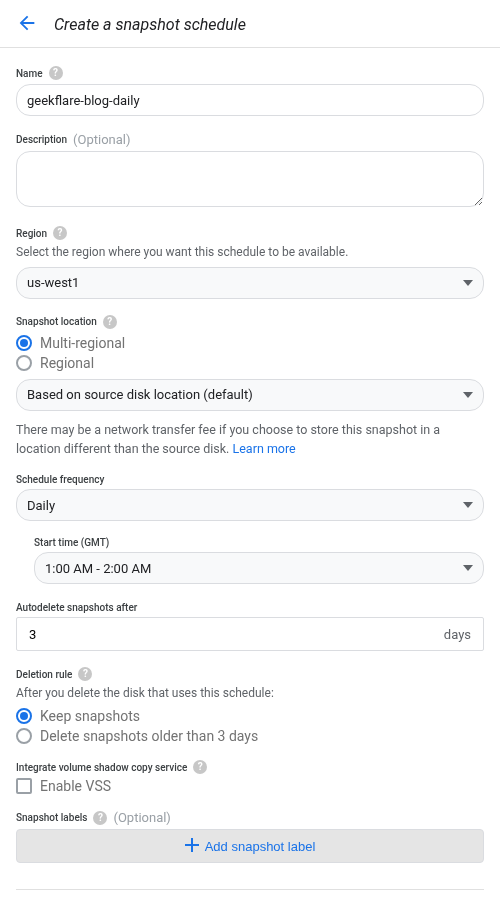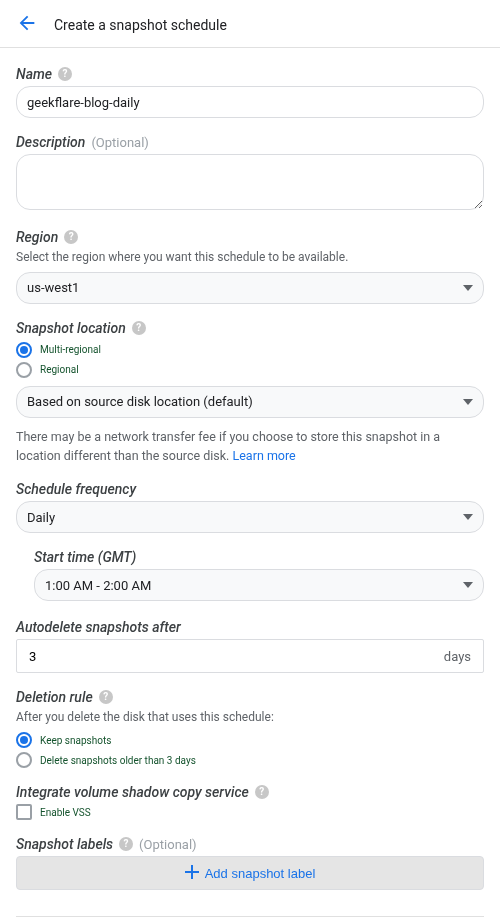--- a/index.html
+++ b/index.html
@@ -11,41 +11,41 @@
   width: 500px;
 }
 .header {
   display: flex;
   align-items: center;
   padding: 12px 16px 10px 16px;
   border-bottom: 1px solid #e0e0e0;
 }
 .header svg { flex-shrink: 0; }
 .header h1 {
-  font-size: 14px;
+  font-size: 16px;
   font-weight: 400;
   margin-left: 16px;
   color: #202124;
+  font-style: italic;
 }
 .form {
   padding: 18px 16px 24px 16px;
 }
 .field { margin-bottom: 16px; }
 .field-sub { margin-bottom: 18px; padding-left: 18px; }
 .label-row {
   display: flex;
   align-items: center;
   gap: 6px;
   margin-bottom: 4px;
 }
 .label {
-  font-size: 14px;
+  font-size: 10px;
   font-weight: 500;
   color: #3c4043;
-  font-style: italic;
 }
 .optional {
   font-size: 13px;
   color: #9aa0a6;
   font-weight: 400;
 }
 .help-icon {
   width: 14px;
   height: 14px;
   border-radius: 50%;
@@ -105,21 +105,21 @@
   border-radius: 50%;
   display: flex; align-items: center; justify-content: center;
   flex-shrink: 0;
 }
 .radio-outer.sel { border-color: #1a73e8; }
 .radio-inner {
   width: 8px; height: 8px;
   background: #1a73e8;
   border-radius: 50%;
 }
-.radio-label { font-size: 10px; color: #14532d; }
+.radio-label { font-size: 14px; color: #737373; }
 .info-text {
   font-size: 12.5px;
   color: #5f6368;
   line-height: 1.5;
   margin-top: 10px;
   margin-bottom: 16px;
 }
 .info-text a { color: #1a73e8; text-decoration: none; }
 .unit-wrap {
   display: flex;

